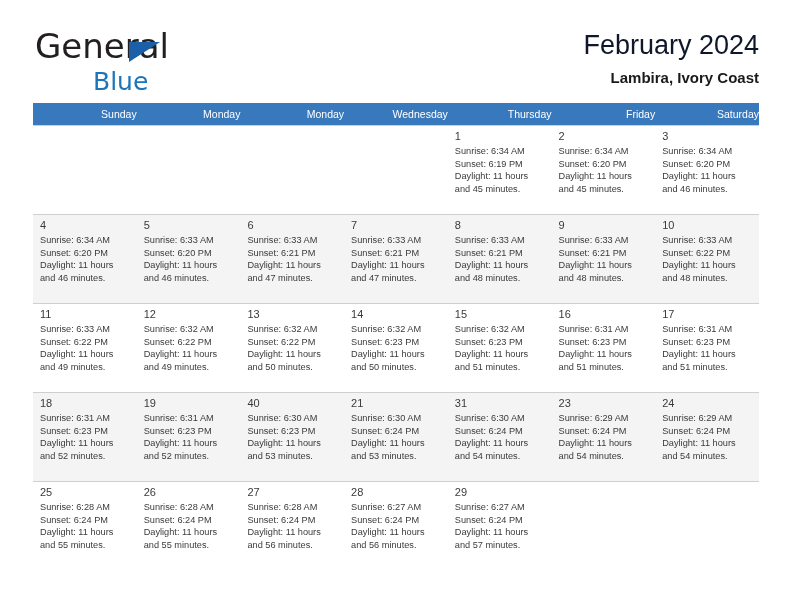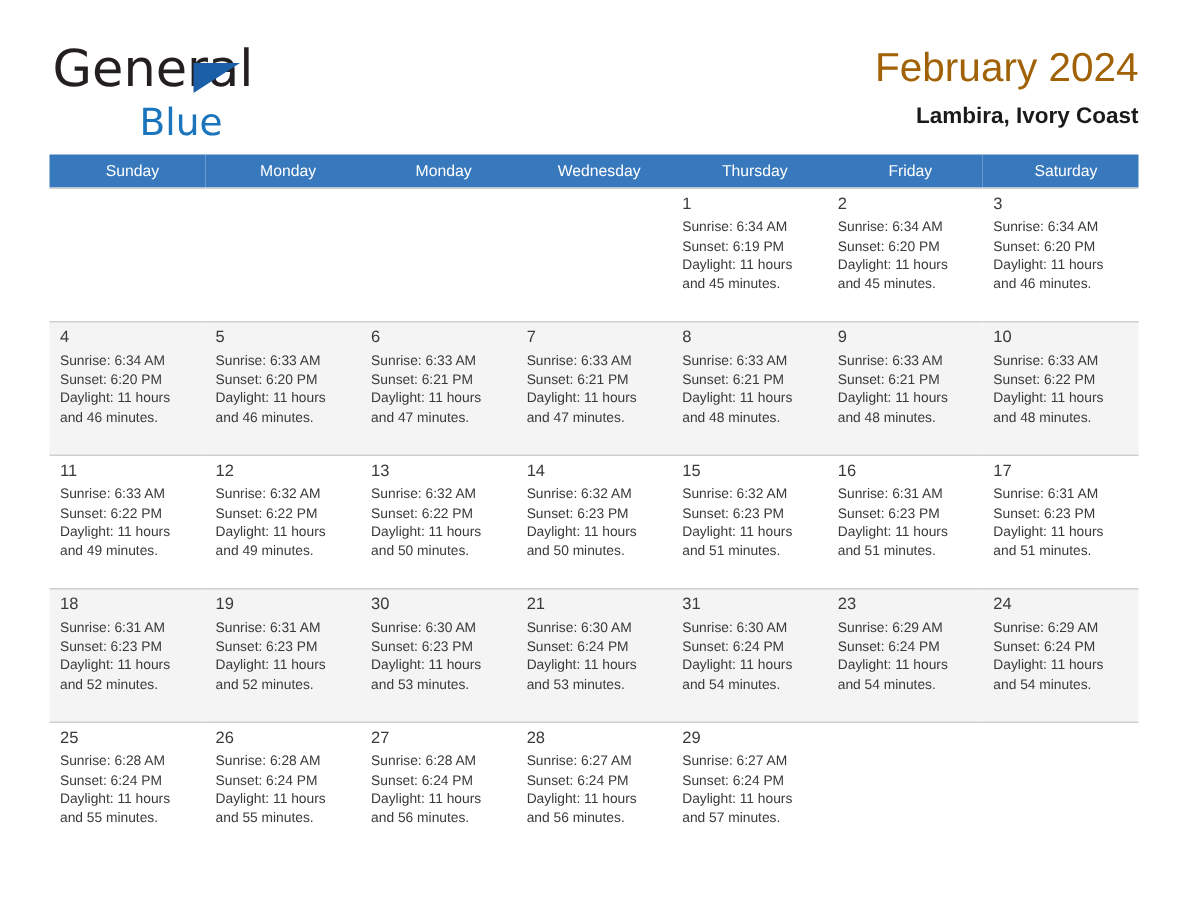--- a/index.html
+++ b/index.html
@@ -69,21 +69,21 @@
 
   .title-wrap {
     position: absolute;
     right: 0;
     top: 0;
     text-align: right;
   }
   .cal-title {
     font-size: 27px;
     font-weight: 400;
-    color: #a16207;
+    color: #0f172a;
     line-height: 34px;
     white-space: nowrap;
   }
   .cal-subtitle {
     font-size: 15px;
     font-weight: 700;
     color: #1a1a1a;
     line-height: 22px;
     margin-top: 5px;
     white-space: nowrap;
@@ -96,21 +96,21 @@
     top: 103px;
     width: 726px;
     border-collapse: collapse;
     table-layout: fixed;
   }
   .calendar th {
     background: #3878bd;
     color: #ffffff;
     font-size: 10.5px;
     font-weight: normal;
-    text-align: center;
+    text-align: right;
     padding: 5px 0 5px 7px;
     height: 11px;
     border: none;
   }
   .calendar td {
     vertical-align: top;
     padding: 0;
     border: none;
     height: 89px;
     width: 103.7px;
@@ -397,21 +397,21 @@
               <div class="details">
                 <div>Sunrise: 6:31 AM</div>
                 <div>Sunset: 6:23 PM</div>
                 <div>Daylight: 11 hours</div>
                 <div>and 52 minutes.</div>
               </div>
             </div>
           </td>
           <td>
             <div class="cell-inner">
-              <div class="daynum">30</div>
+              <div class="daynum">40</div>
               <div class="details">
                 <div>Sunrise: 6:30 AM</div>
                 <div>Sunset: 6:23 PM</div>
                 <div>Daylight: 11 hours</div>
                 <div>and 53 minutes.</div>
               </div>
             </div>
           </td>
           <td>
             <div class="cell-inner">

